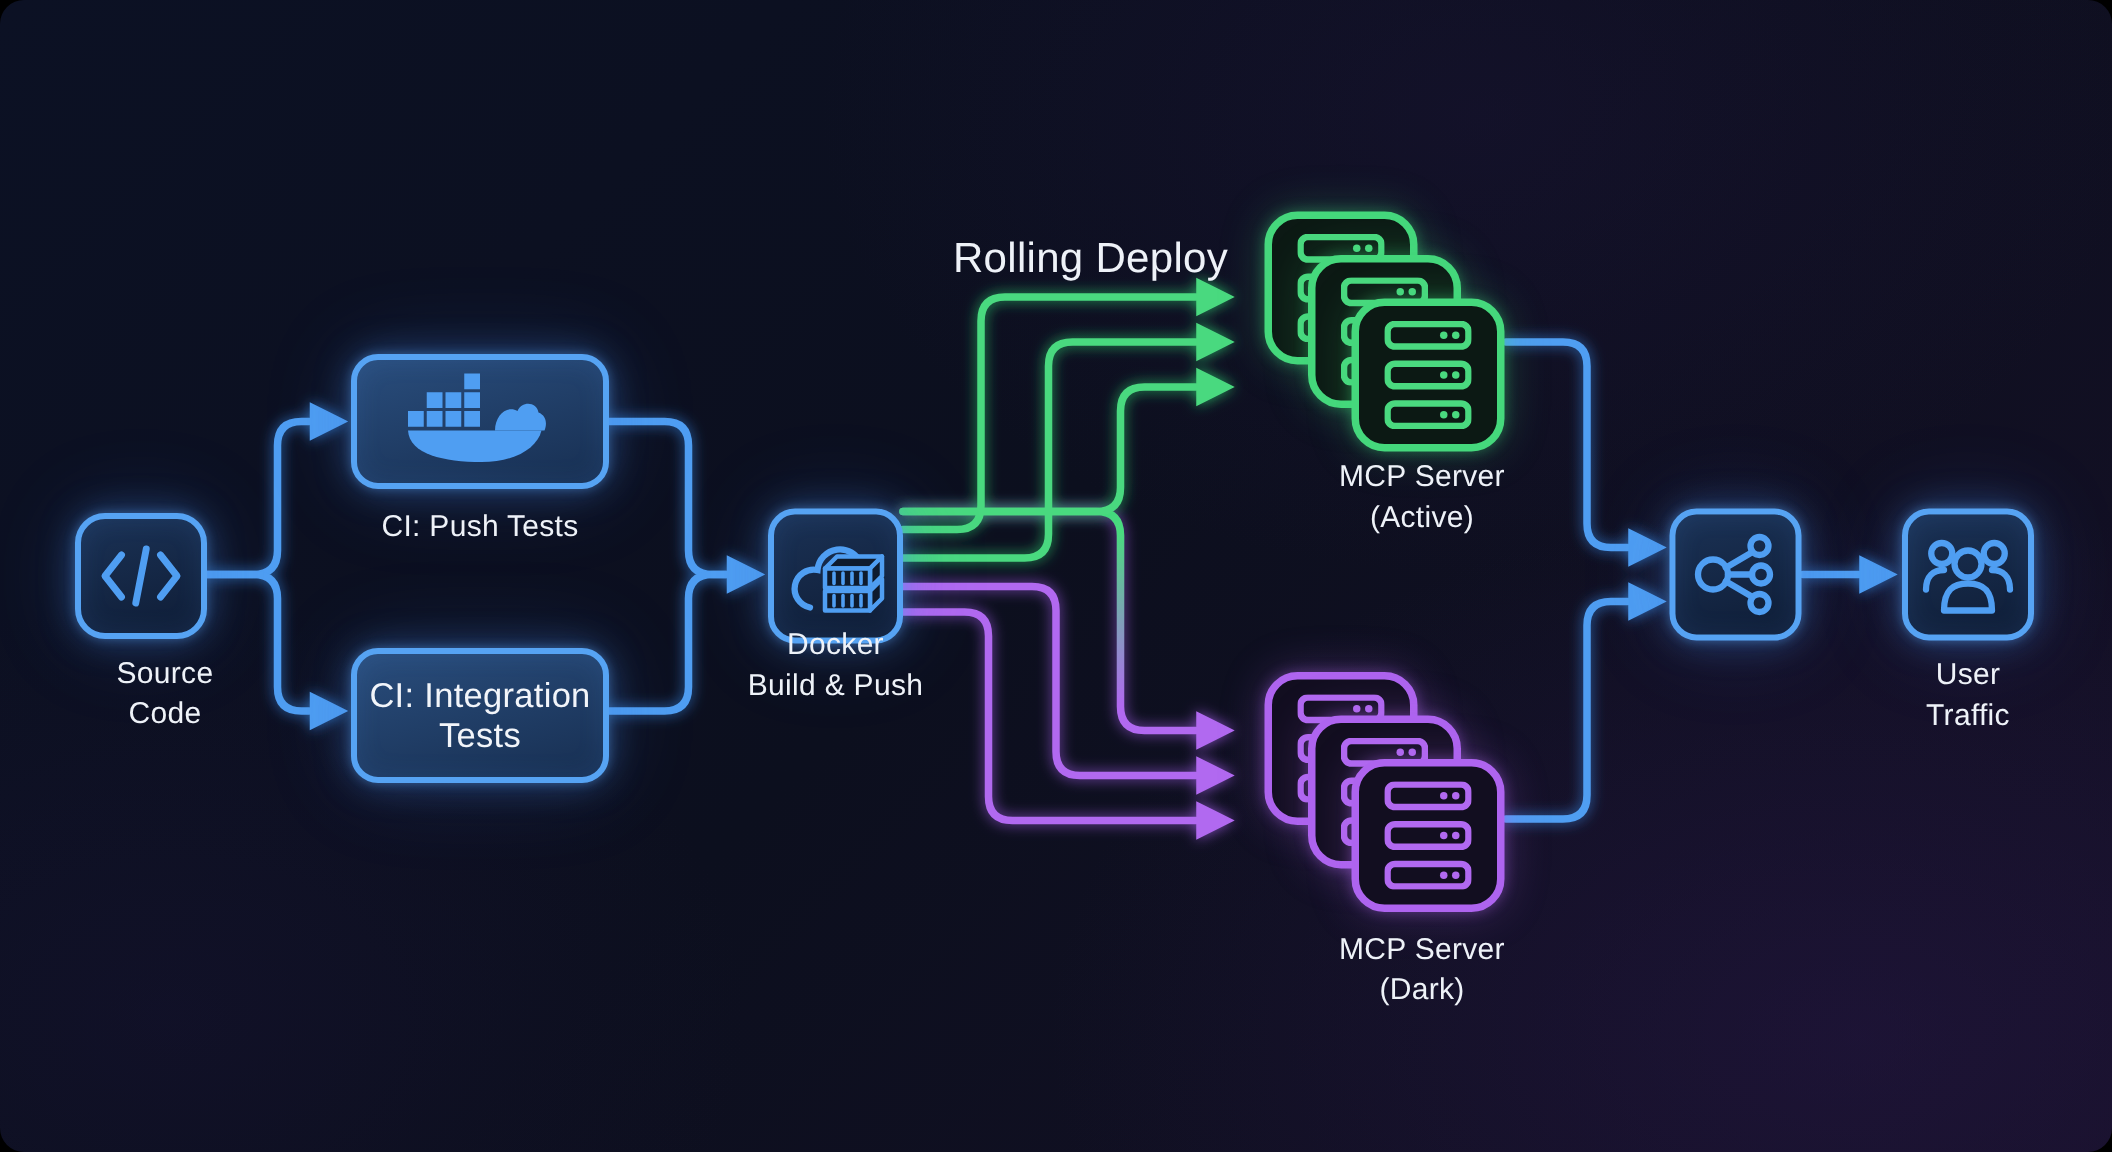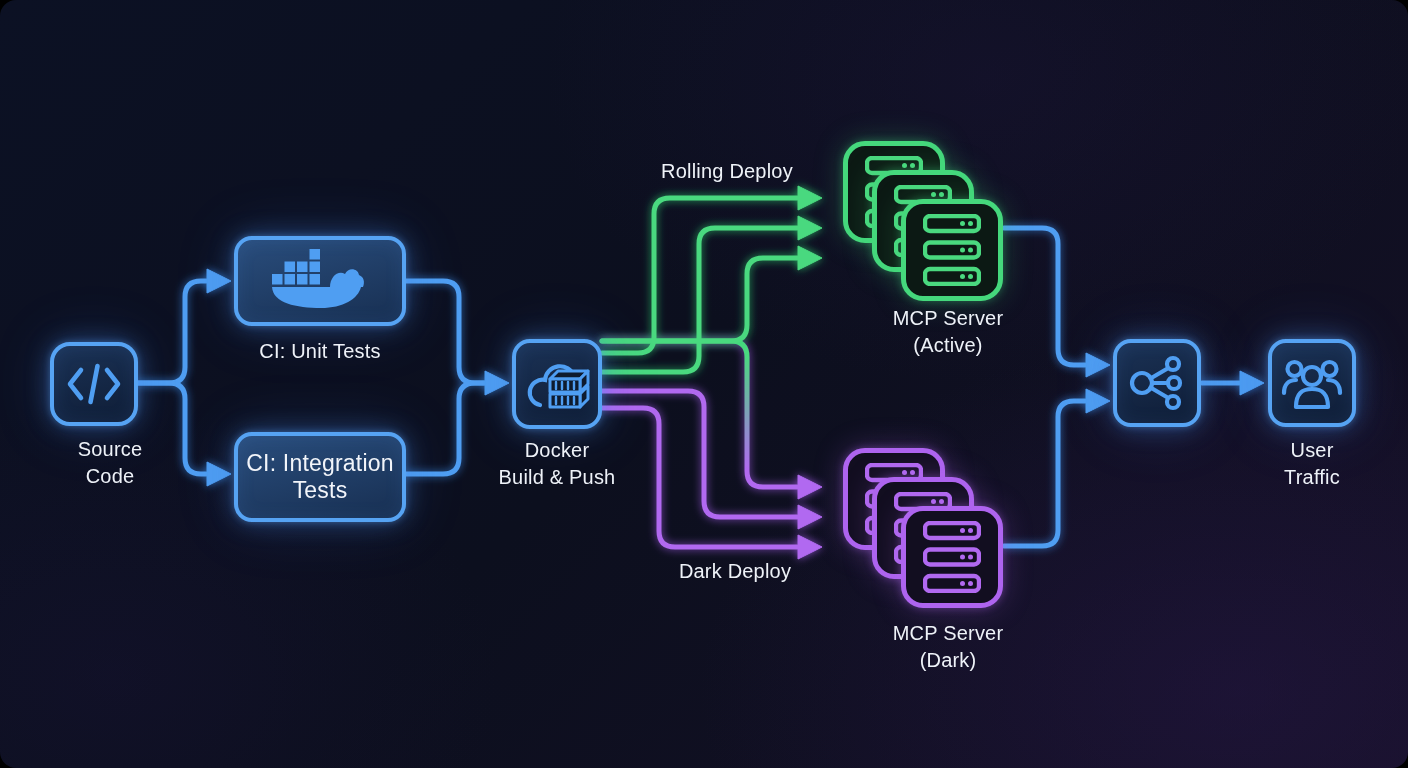--- a/index.html
+++ b/index.html
@@ -23,21 +23,21 @@
     box-shadow:0 0 7px rgba(96,166,246,.40), 0 0 24px rgba(72,142,236,.38), 0 0 60px rgba(60,120,220,.20),
                inset 0 0 18px rgba(80,150,240,.12);
     display:flex;align-items:center;justify-content:center;
   }
   .node.ci{background:linear-gradient(165deg, rgba(58,106,168,.55), rgba(24,48,84,.80)), #152a47;}
 
   .label{
     position:absolute;color:#eef2f8;font-family:"Liberation Sans",sans-serif;
     font-size:20px;line-height:27px;text-align:center;white-space:pre-line;letter-spacing:.2px;
   }
-  .edge-label{font-size:20px;}
+  .edge-label{font-size:28px;}
   .in-box-text{
     color:#f2f5fa;font-family:"Liberation Sans",sans-serif;font-size:23px;line-height:27px;
     text-align:center;white-space:pre-line;letter-spacing:.2px;
   }
 
   .stack{position:absolute;width:162px;height:162px;}
   .sq{
     position:absolute;box-sizing:border-box;width:102px;height:102px;border-radius:22px;
     border:5px solid;display:flex;align-items:center;justify-content:center;
   }
@@ -126,21 +126,21 @@
         <rect x="39.5" y="14.5" width="10.5" height="10.5"></rect>
         <rect x="2" y="27" width="10.5" height="10.5"></rect>
         <rect x="14.5" y="27" width="10.5" height="10.5"></rect>
         <rect x="27" y="27" width="10.5" height="10.5"></rect>
         <rect x="39.5" y="27" width="10.5" height="10.5"></rect>
         <path d="M60,40 C60,30 68,23 75,27 C78,20 88,21 89,28 C94,30 95,35 93,40 Z"></path>
         <path d="M2,40 L91,40 C88,52 73,61 51,61 C26,61 3,56 2,40 Z"></path>
       </g>
     </svg>
   </div>
-  <div class="label" style="left:220px;top:338px;width:200px;">CI: Unit Tests</div>
+  <div class="label" style="left:220px;top:338px;width:200px;">CI: Push Tests</div>
 
   <div class="node ci" style="left:234px;top:432px;width:172px;height:90px;border-radius:18px;">
     <div class="in-box-text">CI: Integration
 Tests</div>
   </div>
 
   <div class="node" style="left:512px;top:339px;width:90px;height:90px;border-radius:18px;">
     <svg class="icon-svg" width="70" height="62" viewBox="0 0 70 62">
       <path d="M18,52 A12.5,12.5 0 1 1 23,27 A15,15 0 0 1 52,23 A11,11 0 0 1 61,41" fill="none" stroke="currentColor" stroke-width="4.2" stroke-linecap="round"></path>
       <g stroke="currentColor" stroke-width="3" stroke-linejoin="round" fill="#0e1b2e">
@@ -149,21 +149,21 @@
         <rect x="28" y="26" width="30" height="13"></rect>
         <path d="M58,41 L66,33 L66,46 L58,54 Z"></path>
         <rect x="28" y="41" width="30" height="13"></rect>
       </g>
       <g stroke="currentColor" stroke-width="2.4" stroke-linecap="round">
         <path d="M34,29 V36 M40,29 V36 M46,29 V36 M52,29 V36"></path>
         <path d="M34,44 V51 M40,44 V51 M46,44 V51 M52,44 V51"></path>
       </g>
     </svg>
   </div>
-  <div class="label" style="left:457px;top:437px;width:200px;">Docker
+  <div class="label" style="left:457px;top:417px;width:200px;">Docker
 Build &amp; Push</div>
 
   <div class="stack" style="left:843px;top:141px;">
     <div class="sq g" style="left:0;top:0;">
       <svg class="icon-svg" width="58" height="72" viewBox="0 0 58 72">
         <g stroke="currentColor" stroke-width="4.4" fill="none">
           <rect x="2" y="2" width="54" height="15" rx="5"></rect>
           <rect x="2" y="28.5" width="54" height="15" rx="5"></rect>
           <rect x="2" y="55" width="54" height="15" rx="5"></rect>
         </g>
@@ -294,16 +294,15 @@
         <path d="M60,38 C60,29 55,25 48,25"></path>
         <circle cx="32" cy="21" r="9"></circle>
         <path d="M16,52 C16,38.5 22,34 32,34 C42,34 48,38.5 48,52 Z"></path>
       </g>
     </svg>
   </div>
   <div class="label" style="left:1212px;top:437px;width:200px;">User
 Traffic</div>
 
   <div class="label edge-label" style="left:627px;top:158px;width:200px;">Rolling Deploy</div>
-  <div class="label edge-label" style="left:635px;top:558px;width:200px;">Dark Deploy</div>
 
 </div>
 </div>
 
 </body></html>

